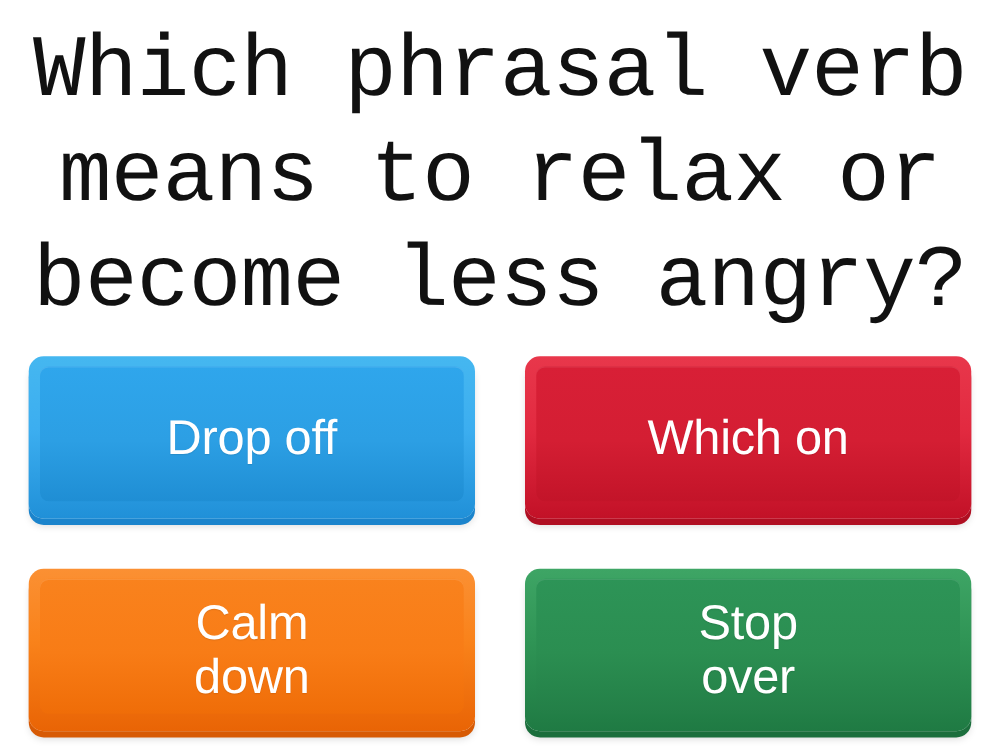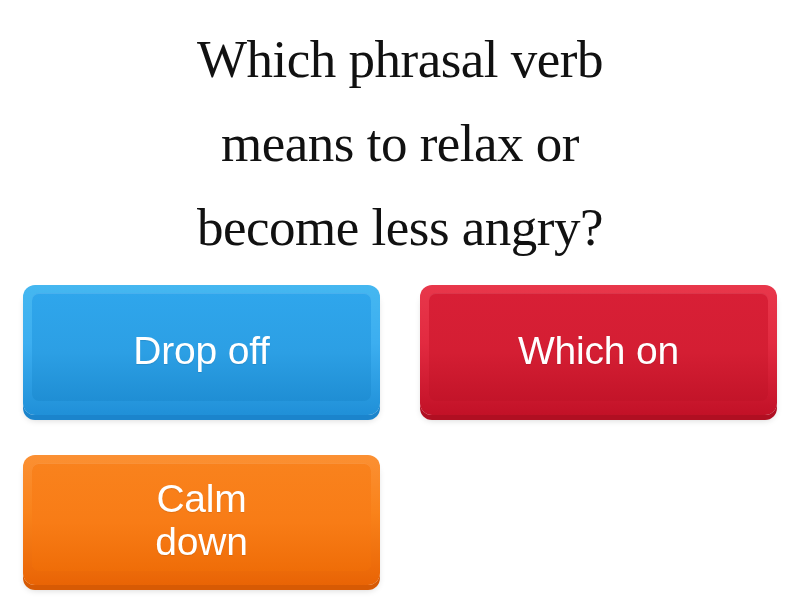--- a/index.html
+++ b/index.html
@@ -33,22 +33,22 @@
     align-items: center;
     justify-content: center;
     padding: 0 18px 0 18px;
     box-sizing: border-box;
   }
 
   .question-text {
     width: 100%;
     text-align: center;
     color: #111111;
-    font-family: Liberation Serif, serif;
-    font-size: 53px;
+    font-family: Liberation Mono, monospace;
+    font-size: 70px;
     line-height: 84px;
     font-weight: 400;
     letter-spacing: -0.5px;
     white-space: pre-line;
   }
 
   
   .answers-grid {
     flex: 1 1 auto;
     display: grid;
@@ -167,15 +167,19 @@
 
     <button class="answer-btn c-red">
       <span class="label">Which on</span>
     </button>
 
     <button class="answer-btn c-orange">
       <span class="label">Calm
 down</span>
     </button>
 
+    <button class="answer-btn c-green">
+      <span class="label">Stop
+over</span>
+    </button>
 
   </div>
 </div>
 
 </body></html>

